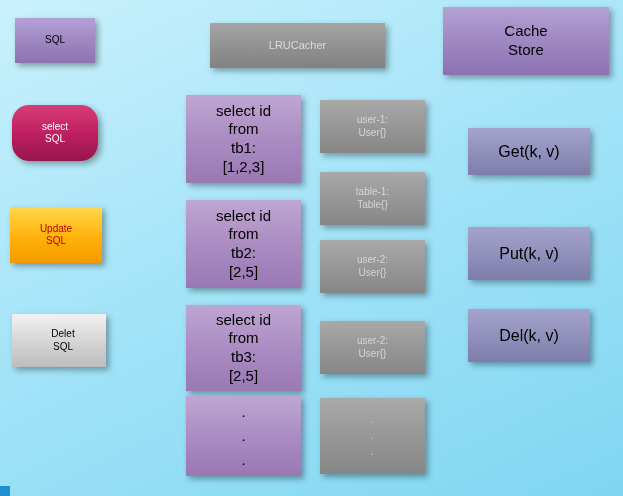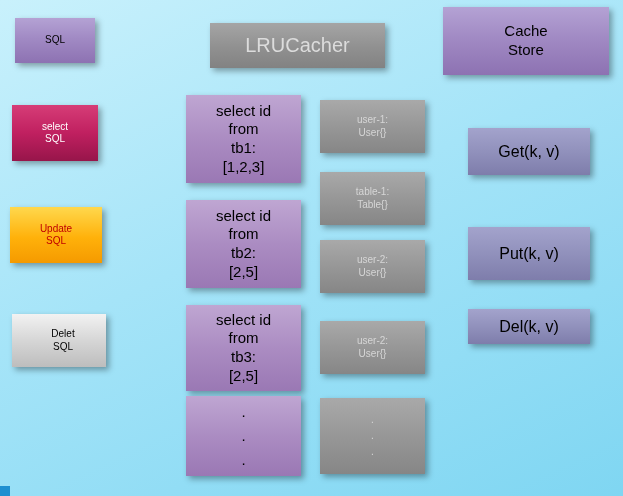--- a/index.html
+++ b/index.html
@@ -23,25 +23,25 @@
     white-space: pre-line;
     box-shadow: 3px 3px 6px rgba(0,0,0,0.35);
     font-size: 10px;
     line-height: 1.25;
     color: #000;
   }
   
   .purple      { background: linear-gradient(#b4a2d4 0%, #a18ac4 45%, #8d72b2 100%); }
   .purple-q    { background: linear-gradient(#bfa6d2 0%, #ab8cc2 50%, #9a78b4 100%); }
   .slate       { background: linear-gradient(#a3a3cc 0%, #9191bc 50%, #7e7dab 100%); }
-  .magenta     { background: linear-gradient(#d63d77 0%, #c02060 50%, #97154a 100%); color: #ffffff; }
+  .magenta     { background: linear-gradient(#d63d77 0%, #c02060 50%, #97154a 100%); color: #ffffff; border-radius: 17px; }
   .orange      { background: linear-gradient(#ffd84d 0%, #ffb10a 55%, #f59a00 100%); color: #c00000; }
   .silver      { background: linear-gradient(#f2f2f2 0%, #d6d6d6 50%, #bdbdbd 100%); }
   .gray        { background: linear-gradient(#a9a9a9 0%, #979797 50%, #868686 100%); color: #d6d6d6; }
-  .gray-title  { background: linear-gradient(#a5a5a5 0%, #909090 55%, #828282 100%); color: #dcdcdc; font-size: 20px; }
+  .gray-title  { background: linear-gradient(#a5a5a5 0%, #909090 55%, #828282 100%); color: #dcdcdc; font-size: 11px; }
 
   
   #n-sql         { left: 15px;  top: 18px;  width: 80px;  height: 45px; }
   #n-select-sql  { left: 12px;  top: 105px; width: 86px;  height: 56px; }
   #n-update-sql  { left: 10px;  top: 207px; width: 92px;  height: 56px; }
   #n-delete-sql  { left: 12px;  top: 314px; width: 86px;  height: 53px; padding-left: 8px; }
 
   #n-lru         { left: 210px; top: 23px;  width: 175px; height: 45px; }
   #n-cache-store { left: 443px; top: 7px;   width: 166px; height: 68px; font-size: 15px; text-align: center; }
 
@@ -51,21 +51,21 @@
   #n-q-dots      { left: 186px; top: 396px; width: 115px; height: 80px; font-size: 15px; line-height: 1.6; }
 
   #n-c1          { left: 320px; top: 100px; width: 105px; height: 53px; }
   #n-c2          { left: 320px; top: 172px; width: 105px; height: 53px; }
   #n-c3          { left: 320px; top: 240px; width: 105px; height: 53px; }
   #n-c4          { left: 320px; top: 321px; width: 105px; height: 53px; }
   #n-c-dots      { left: 320px; top: 398px; width: 105px; height: 76px; line-height: 1.6; }
 
   #n-get         { left: 468px; top: 128px; width: 122px; height: 47px; font-size: 16px; }
   #n-put         { left: 468px; top: 227px; width: 122px; height: 53px; font-size: 16px; }
-  #n-del         { left: 468px; top: 309px; width: 122px; height: 35px; font-size: 16px; }
+  #n-del         { left: 468px; top: 309px; width: 122px; height: 53px; font-size: 16px; }
 
   #corner-accent {
     position: absolute;
     left: 0; bottom: 0;
     width: 10px; height: 10px;
     background: #1e8fd0;
   }
 </style>
 </head>
 <body>

